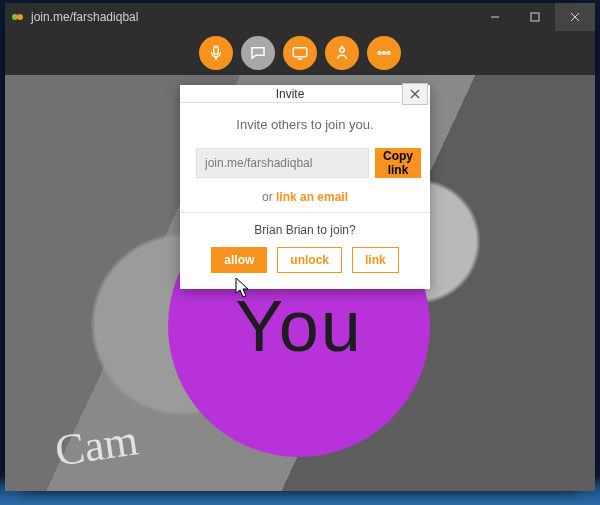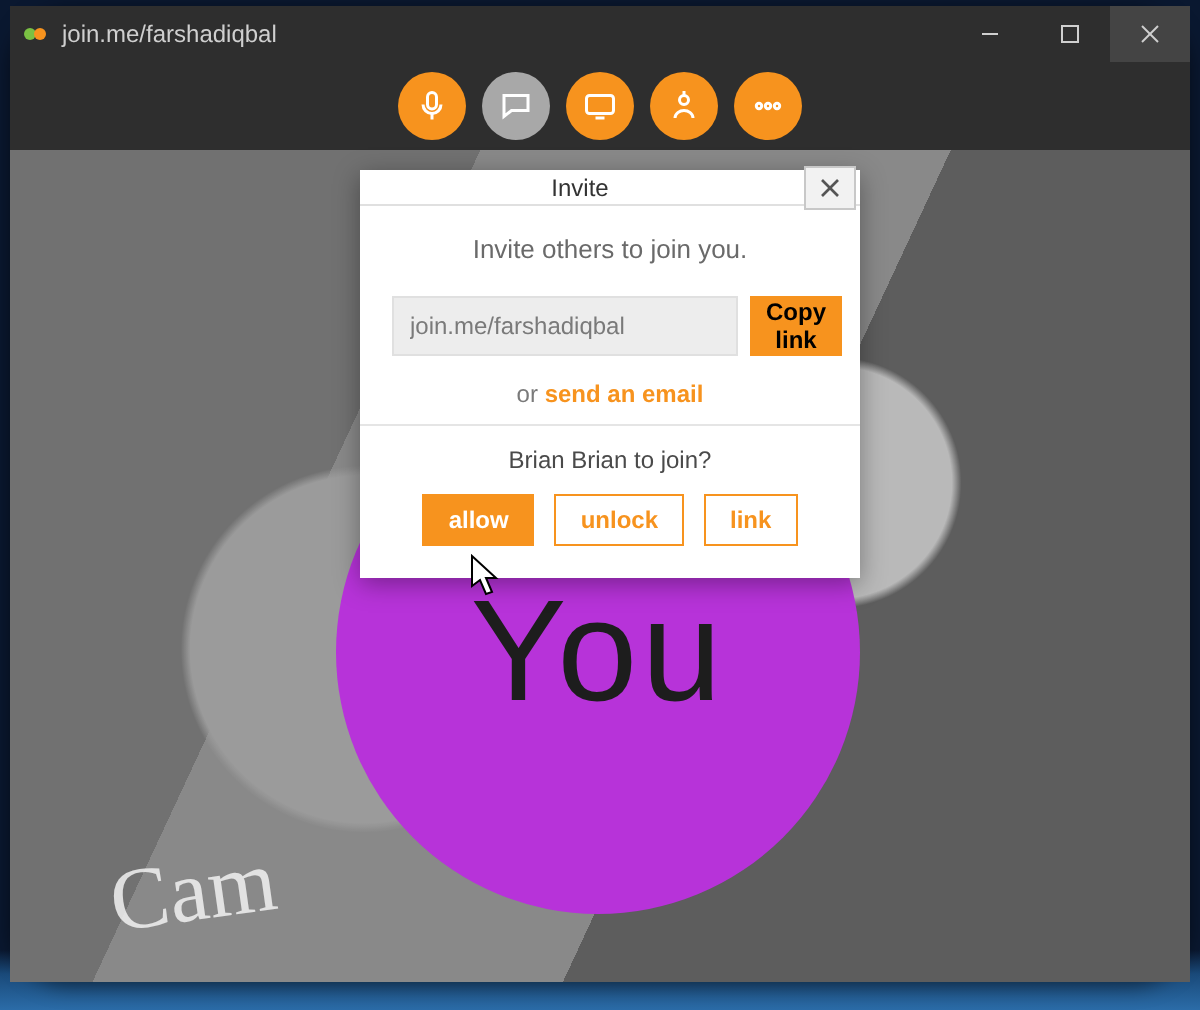--- a/index.html
+++ b/index.html
@@ -186,21 +186,21 @@
           </svg>
       </div>
     </div>
     <div class="m-body">
       <div class="m-headline">Invite others to join you.</div>
       <div class="linkrow">
         <input class="link-input" readonly="" value="join.me/farshadiqbal" style="">
         <button class="copy-btn">Copy link</button>
       </div>
       <div class="or-row">
-        <span>or </span><a href="#" class="email-link">send an email</a>
+        <span>or </span><a href="#" class="email-link">link an email</a>
       </div>
       <div class="divider"></div>
       <div class="allow-q">Brian Brian to join?</div>
       <div class="btnrow">
         <button class="mbtn primary">allow</button>
         <button class="mbtn">unlock</button>
         <button class="mbtn">link</button>
       </div>
     </div>
   </div>

